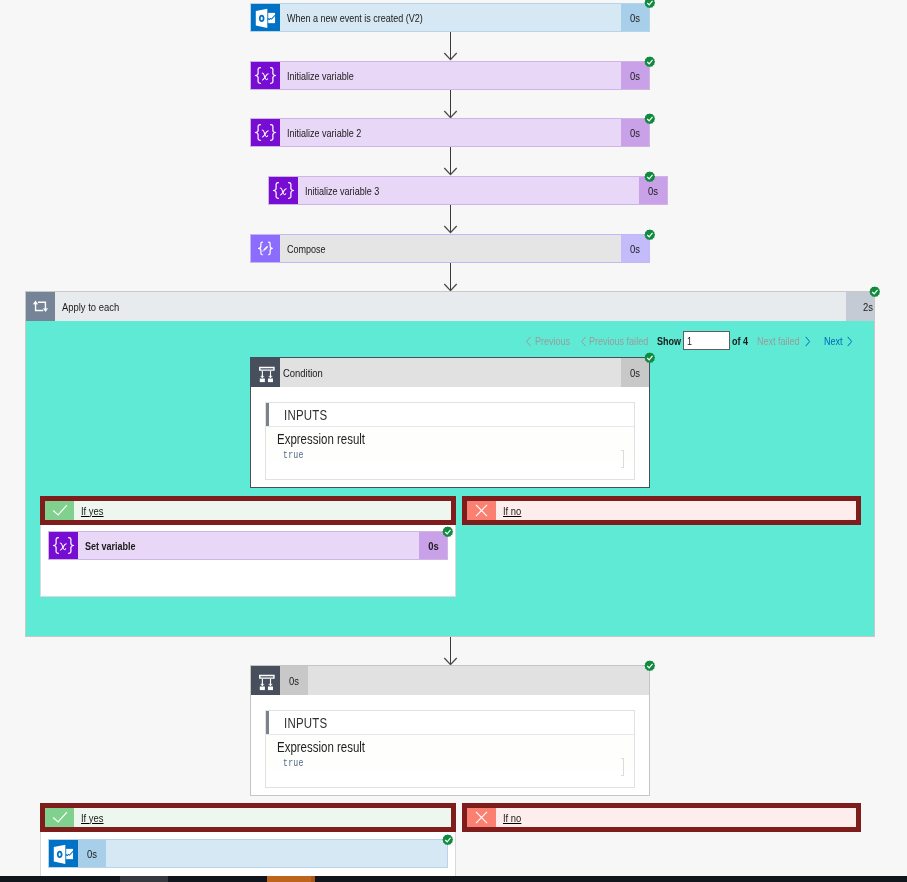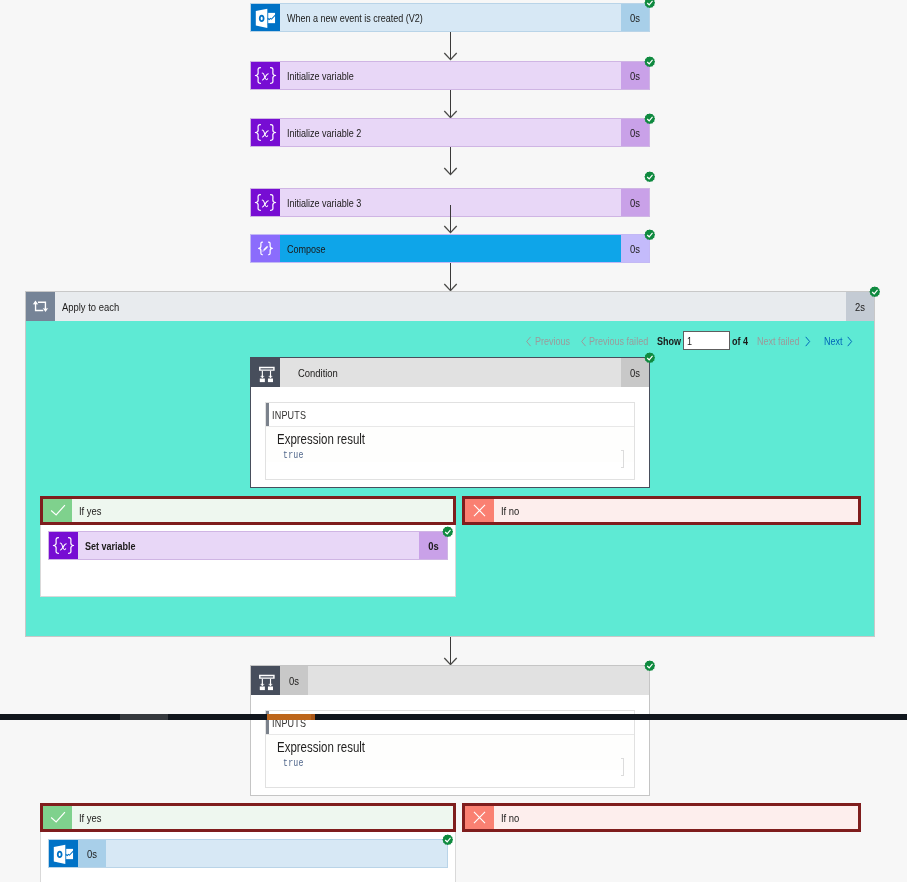--- a/index.html
+++ b/index.html
@@ -3,21 +3,21 @@
 <meta charset="utf-8">
 <title>Flow run</title>
 <style>
   html,body{margin:0;padding:0;}
   body{
     width:907px;height:882px;overflow:hidden;
     background:#f7f7f7;
     font-family:"Liberation Sans",sans-serif;
     -webkit-font-smoothing:antialiased;
   }
-  #root{position:relative;width:907px;height:720px;}
+  #root{position:relative;width:907px;height:882px;}
   
   .sq{display:inline-block;transform:scaleX(.82);transform-origin:left center;}
   .dur .sq{transform-origin:center center;}
 
   
   .card{position:absolute;display:flex;align-items:stretch;
         box-sizing:border-box;border:1px solid rgba(0,0,0,.12);height:29px;}
   .card .ico{width:29px;flex:0 0 29px;display:flex;align-items:center;
              justify-content:center;}
   .card .ttl{flex:1 1 auto;display:flex;align-items:center;
@@ -35,21 +35,21 @@
   
   .scope{position:absolute;box-sizing:border-box;background:#5eead4;
          border:1px solid #c8c8c8;}
   .scope-hd{display:flex;align-items:stretch;height:29px;
             background:#e8ebee;}
   .scope-hd .ico{width:29px;flex:0 0 29px;background:#768497;
                  display:flex;align-items:center;justify-content:center;}
   .scope-hd .ttl{flex:1 1 auto;display:flex;align-items:center;
                  padding-left:7px;font-size:11.5px;color:#1b1a19;}
   .scope-hd .dur{width:28px;flex:0 0 28px;display:flex;align-items:center;
-                 justify-content:center;font-size:11.5px;color:#1b1a19;
+                 justify-content:flex-end;font-size:11.5px;color:#1b1a19;
                  background:#c4cbd4;}
 
   
   .pager{position:absolute;font-size:11px;white-space:nowrap;}
   .pgi{position:absolute;height:15px;white-space:nowrap;}
   .ptx{position:absolute;top:0;white-space:nowrap;line-height:15px;}
   .chv{position:absolute;top:2px;left:0;}
   .pg-dis{color:#9b9b9b;}
   .pg-act{color:#0067b8;}
   .pg-lbl{color:#1b1a19;font-weight:600;}
@@ -58,43 +58,43 @@
             border:1px solid #5e5e5e;background:#fff;font-size:11px;color:#1b1a19;
             display:flex;align-items:center;padding-left:3px;}
 
   
   .cond{position:absolute;box-sizing:border-box;border:1px solid #474e5c;
         background:#fff;}
   .cond-hd{display:flex;align-items:stretch;height:29px;background:#e1e1e1;}
   .cond-hd .ico{width:29px;flex:0 0 29px;background:#474e5c;
                 display:flex;align-items:center;justify-content:center;}
   .cond-hd .ttl{flex:1 1 auto;display:flex;align-items:center;
-                padding-left:18px;font-size:11.5px;color:#1b1a19;}
+                padding-left:3px;font-size:11.5px;color:#1b1a19;}
   .cond-hd .dur{width:28px;flex:0 0 28px;display:flex;align-items:center;
                 justify-content:center;font-size:11.5px;color:#1b1a19;
                 background:#c8c8c8;}
 
   .inputs{position:absolute;box-sizing:border-box;border:1px solid #e1e1e1;
           background:#fff;}
   .inputs-hd{position:relative;height:23px;display:flex;align-items:center;
              border-bottom:1px solid #e8e8e8;}
   .inputs-hd .bar{position:absolute;left:0;top:0;width:3px;height:23px;
                   background:#7b828c;}
-  .inputs-hd .lbl{padding-left:6px;font-size:11px;color:#323130;
+  .inputs-hd .lbl{padding-left:18px;font-size:14px;color:#323130;
                   letter-spacing:.02em;}
   .inputs-bd{padding:6px 0 0 11px;background:#fefefd;}
   .inputs-bd .k{font-size:14px;color:#201f1e;line-height:13px;}
   .inputs-bd .v{font-size:10px;color:#52688c;
                 font-family:"Liberation Mono",monospace;padding-left:6px;
                 padding-top:3px;line-height:13px;letter-spacing:.3px;}
 
   
   .branch{position:absolute;box-sizing:border-box;}
   .branch-hd{display:flex;align-items:stretch;height:29px;
-             box-sizing:border-box;border:3px solid #7f1d1d;}
+             box-sizing:border-box;border:5px solid #7f1d1d;text-decoration:underline;}
   .branch-hd .ico{width:29px;flex:0 0 29px;display:flex;align-items:center;
                   justify-content:center;}
   .branch-hd .ttl{flex:1 1 auto;display:flex;align-items:center;
                   padding-left:7px;font-size:11.5px;color:#1b1a19;}
   .branch-bd{box-sizing:border-box;border:1px solid #d9d9d9;border-top:none;
              background:#fff;}
 
   
   .taskbar{position:absolute;left:0;bottom:0;width:907px;height:6px;
            background:#11161d;}
@@ -262,41 +262,41 @@
         <span class="sq">0s</span>
       </div>
   </div>
   <svg class="arrow" style="left:440px;top:147px;" width="20" height="30">
       <use href="#i-arrow"></use>
     </svg>
   <svg class="badge" style="left:644px;top:113px;" viewBox="0 0 24 24">
       <use href="#i-success"></use>
     </svg>
 
-  <div class="card" style="left:250px;top:176px;width:400px;background:#e8d7f7;border-color:#cfb5e4;margin-top:12px;">
+  <div class="card" style="left:268px;top:176px;width:400px;background:#e8d7f7;border-color:#cfb5e4;">
     <div class="ico" style="background:#770dd3">
       <svg width="29" height="29">
           <use href="#i-variable"></use>
         </svg>
       </div>
     <div class="ttl">
         <span class="sq">Initialize variable 3</span>
       </div>
     <div class="dur" style="background:#c9a1e8">
         <span class="sq">0s</span>
       </div>
   </div>
   <svg class="arrow" style="left:440px;top:205px;" width="20" height="30">
       <use href="#i-arrow"></use>
     </svg>
   <svg class="badge" style="left:644px;top:171px;" viewBox="0 0 24 24">
       <use href="#i-success"></use>
     </svg>
 
-  <div class="card" style="left:250px;top:234px;width:400px;background:#0ea5e9;border-color:#c3b8f5;">
+  <div class="card" style="left:250px;top:234px;width:400px;background:#e5e5e5;border-color:#c3b8f5;">
     <div class="ico" style="background:#8b6cfc">
       <svg width="29" height="29">
           <use href="#i-compose"></use>
         </svg>
       </div>
     <div class="ttl">
         <span class="sq">Compose</span>
       </div>
     <div class="dur" style="background:#c4bbfb">
         <span class="sq">0s</span>

